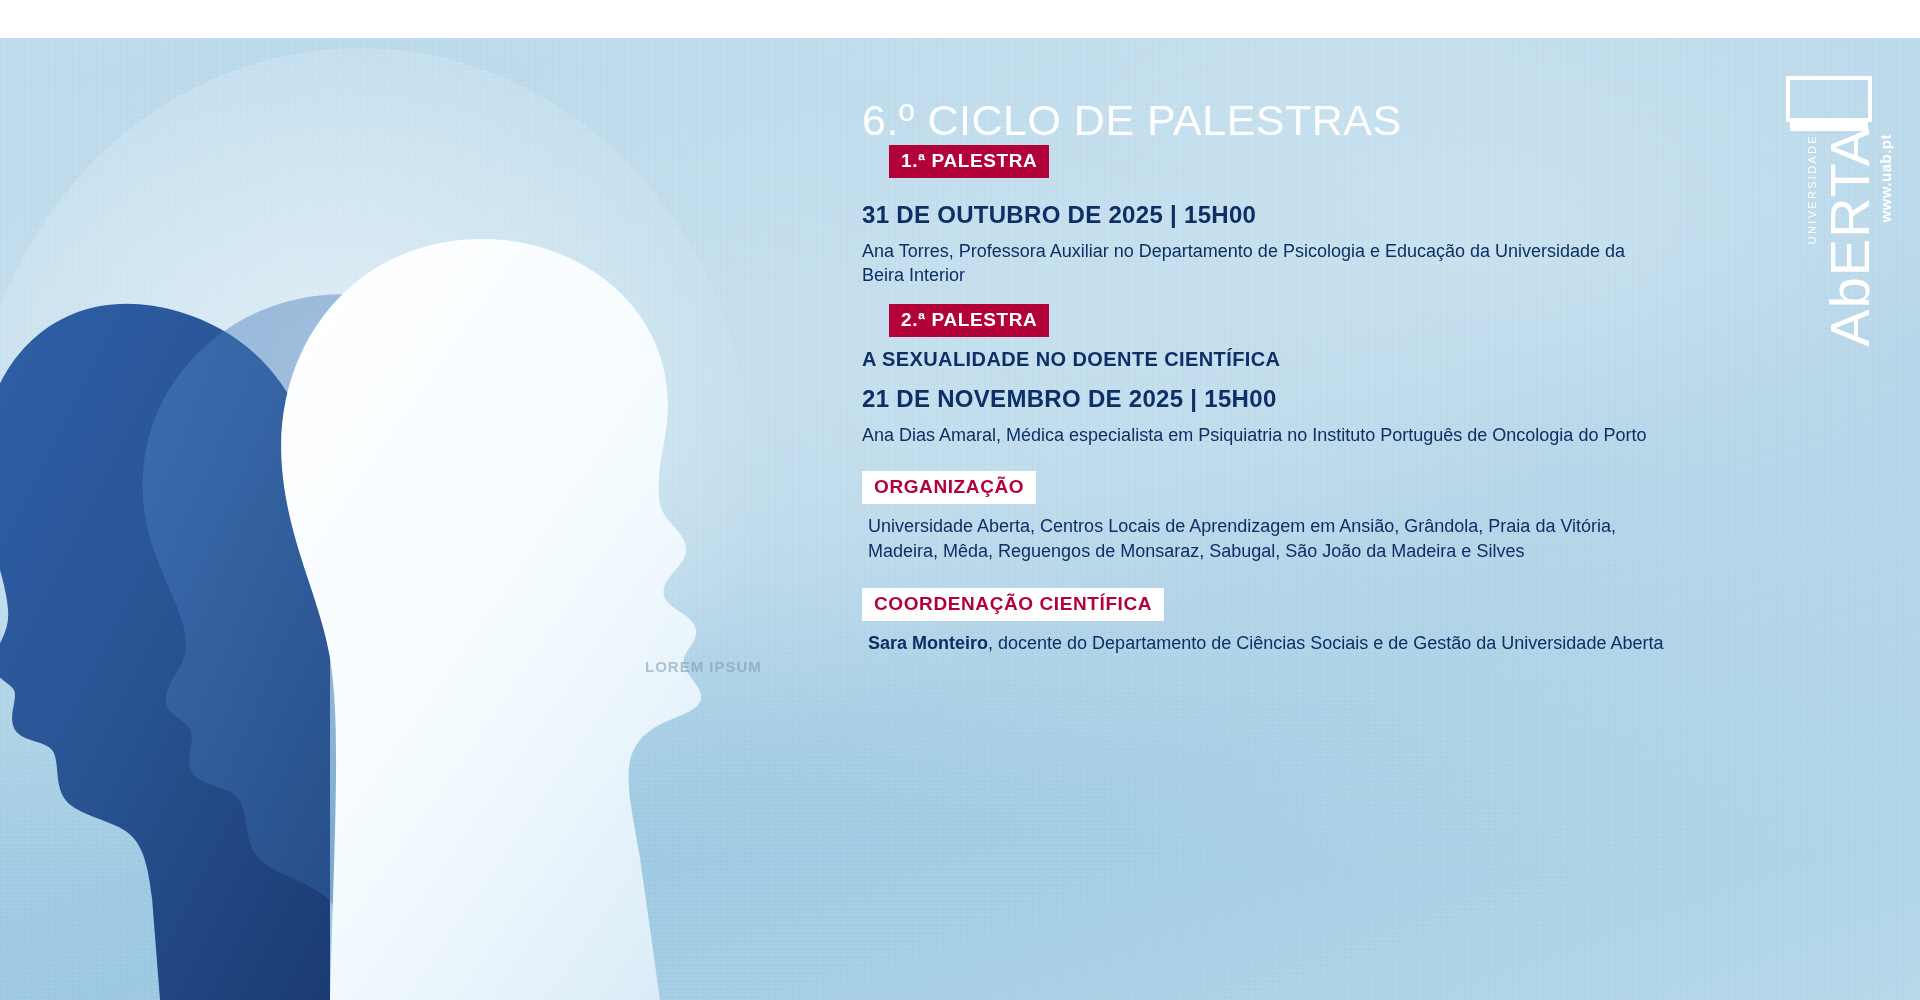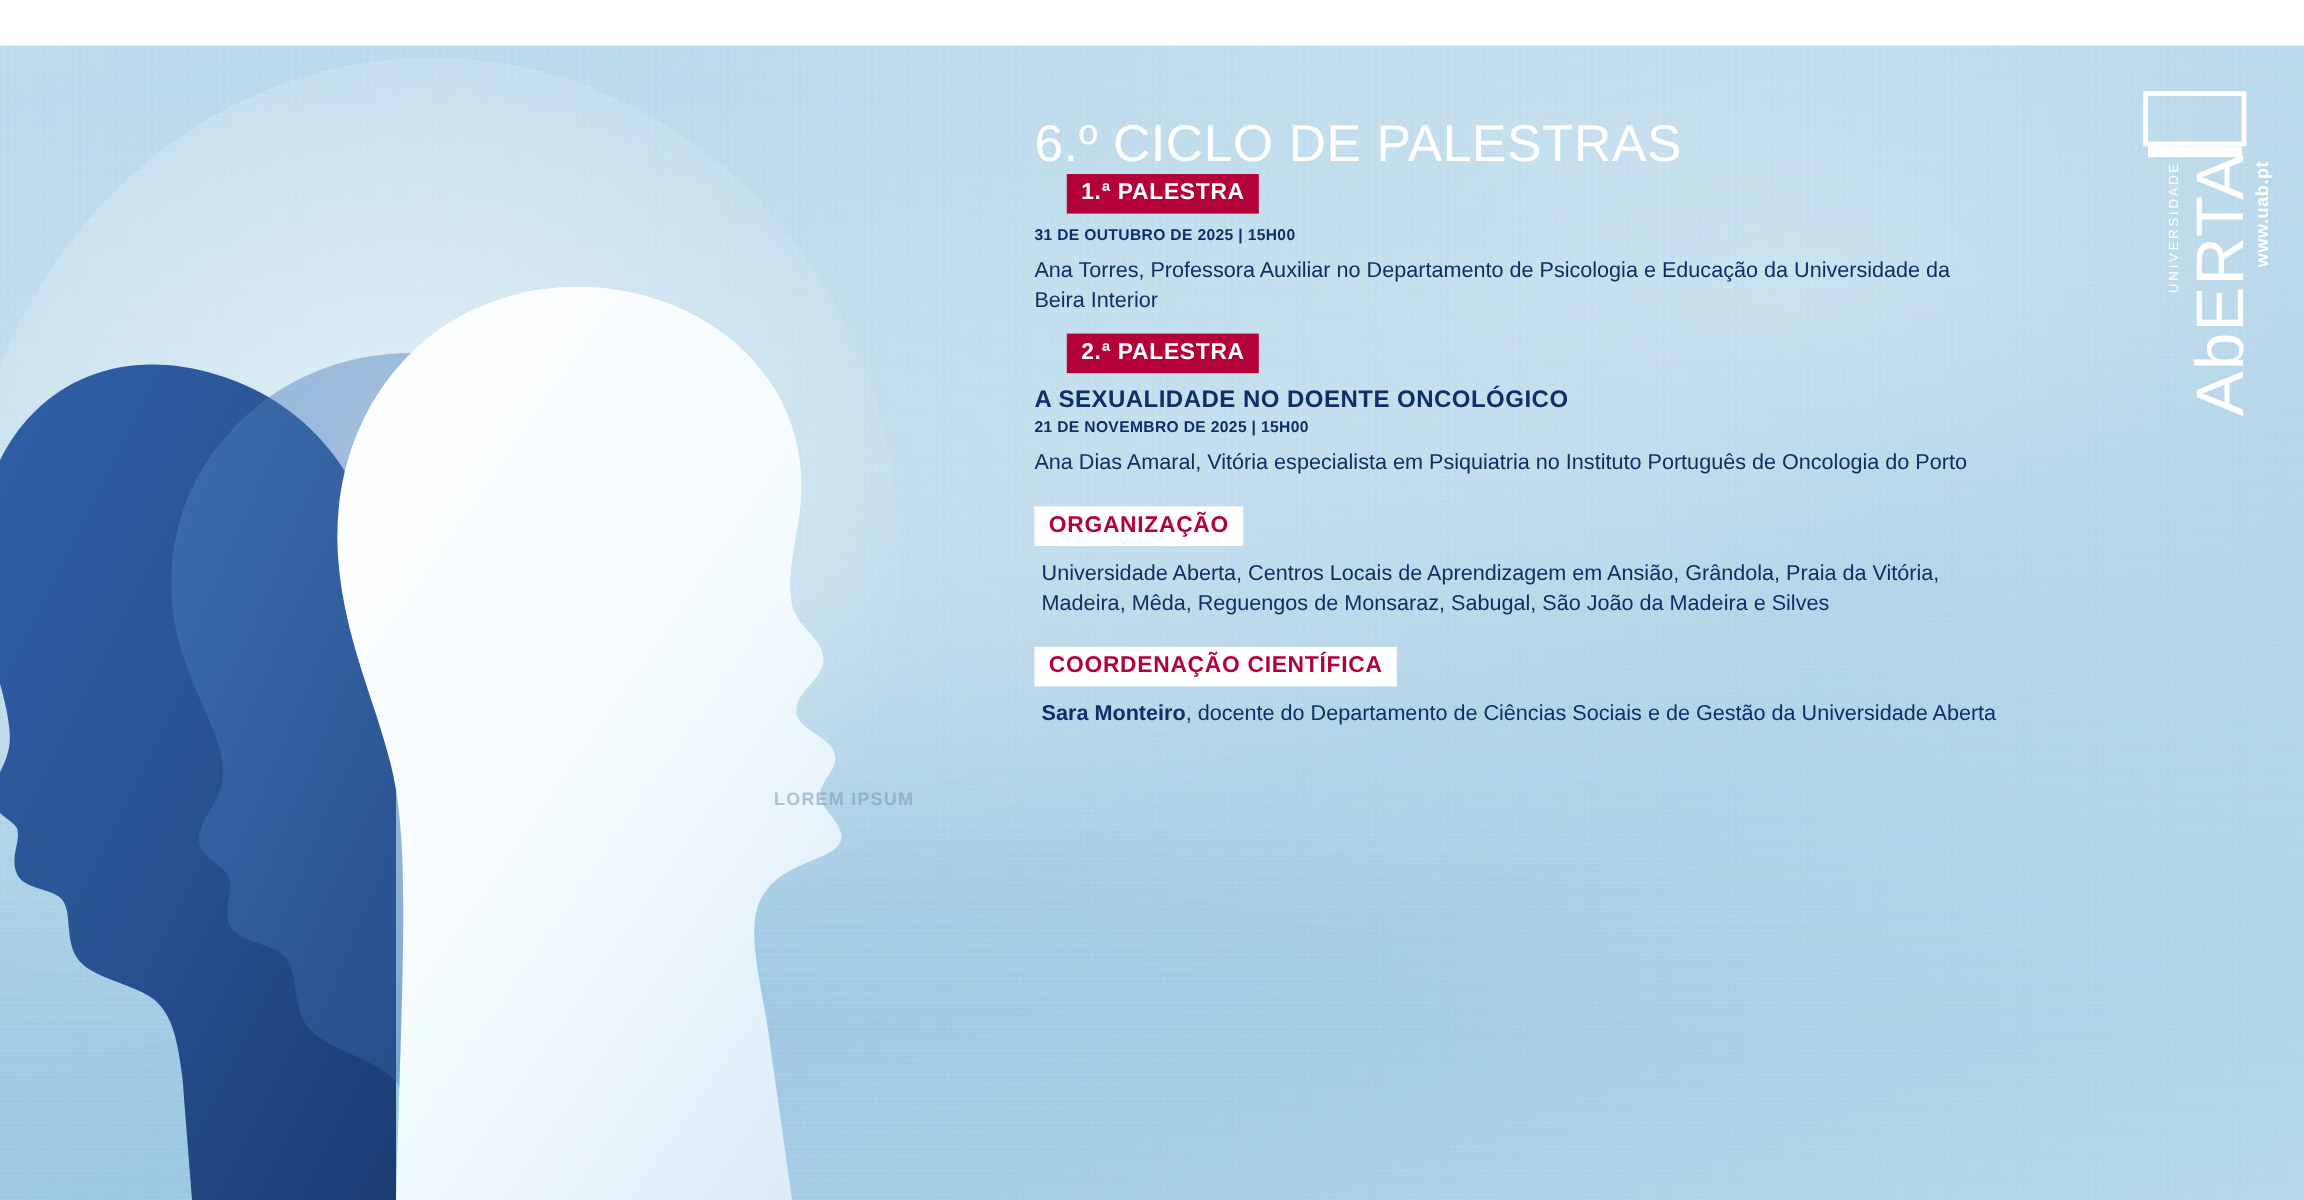--- a/index.html
+++ b/index.html
@@ -171,25 +171,25 @@
 
   .talk-title {
     font-size: 20px;
     font-weight: bold;
     letter-spacing: 0.4px;
     color: #0d2f66;
     margin: 0 0 2px 0;
     line-height: 1.25;
   }
   .talk-date {
-    font-size: 13px;
+    font-size: 24px;
     font-weight: bold;
     letter-spacing: 0.3px;
     color: #0d2f66;
-    margin: 0 0 9px 0;
+    margin: 12px 0 9px 0;
     line-height: 1.25;
   }
   .talk-speaker {
     font-size: 18px;
     color: #0d2f66;
     line-height: 1.35;
     margin: 0 0 16px 0;
     max-width: 800px;
   }
 
@@ -310,23 +310,23 @@
       <div class="title-line1">6.º CICLO DE PALESTRAS</div>
 
       <div>
         <div class="tag">1.ª PALESTRA</div>
         <div class="talk-date">31 DE OUTUBRO DE 2025 | 15H00</div>
         <div class="talk-speaker">Ana Torres, Professora Auxiliar no Departamento de Psicologia e Educação da Universidade da Beira Interior</div>
       </div>
 
       <div>
         <div class="tag">2.ª PALESTRA</div>
-        <div class="talk-title">A SEXUALIDADE NO DOENTE ONCOLÓGICO</div>
+        <div class="talk-title">A SEXUALIDADE NO DOENTE CIENTÍFICA</div>
         <div class="talk-date">21 DE NOVEMBRO DE 2025 | 15H00</div>
-        <div class="talk-speaker">Ana Dias Amaral, Vitória especialista em Psiquiatria no Instituto Português de Oncologia do Porto</div>
+        <div class="talk-speaker">Ana Dias Amaral, Médica especialista em Psiquiatria no Instituto Português de Oncologia do Porto</div>
       </div>
 
       <div class="block">
         <div class="tag-white">ORGANIZAÇÃO</div>
         <p class="block-body">Universidade Aberta, Centros Locais de Aprendizagem em Ansião, Grândola, Praia da Vitória, Madeira, Mêda, Reguengos de Monsaraz, Sabugal, São João da Madeira e Silves</p>
       </div>
 
       <div class="block">
         <div class="tag-white">COORDENAÇÃO CIENTÍFICA</div>
         <p class="block-body"><strong>Sara Monteiro</strong><span>, docente do Departamento de Ciências Sociais e de Gestão da Universidade Aberta</span></p>

